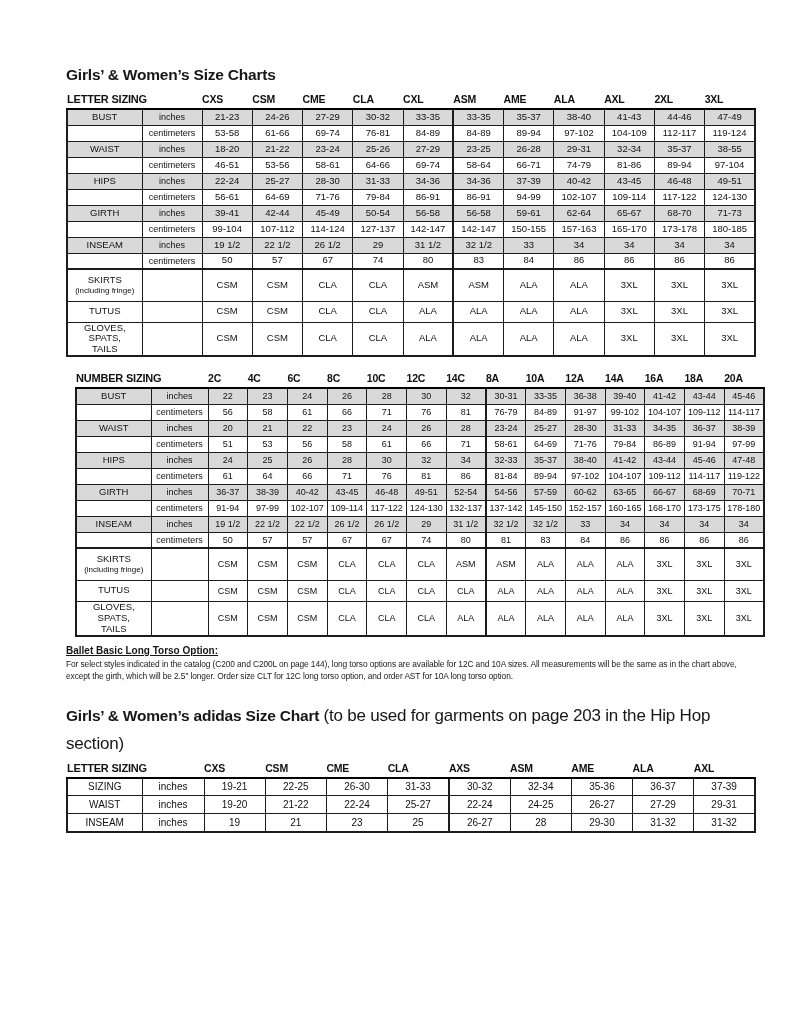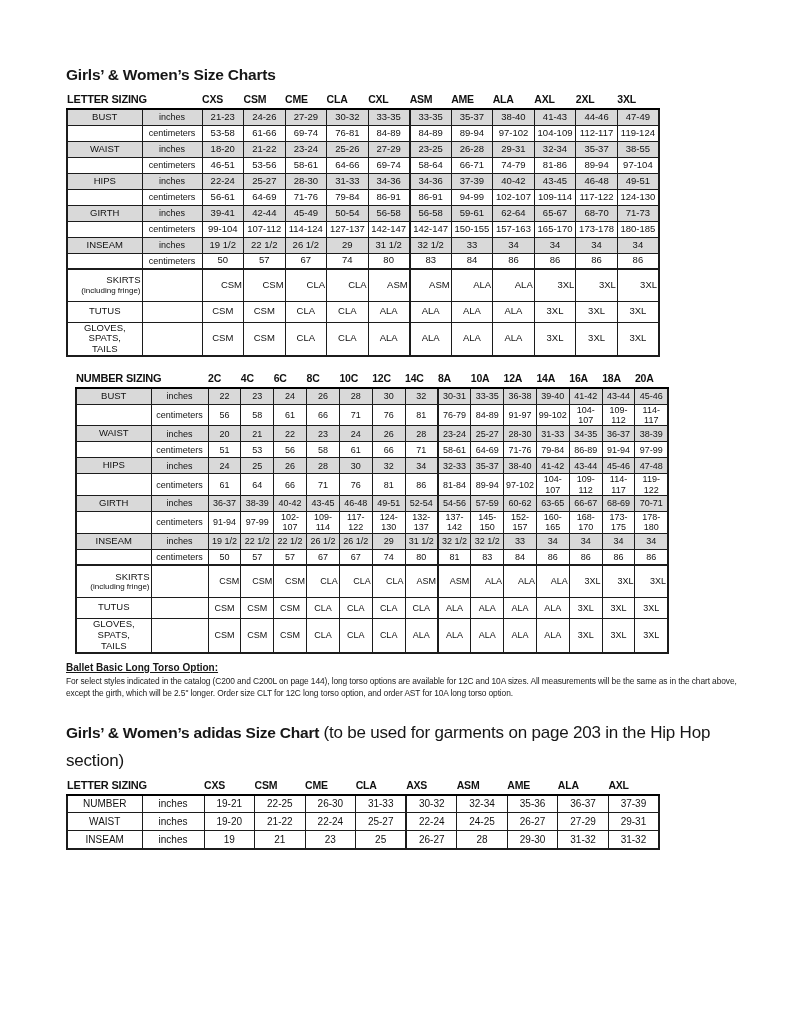--- a/index.html
+++ b/index.html
@@ -14,21 +14,21 @@
 
   h1.chart-title {
     font-size: 15.5px; font-weight: bold; letter-spacing: -0.2px;
     margin-bottom: 7px; color: #161616;
   }
   h2.chart-title2 { margin-top: 17px; margin-bottom: 5px; color: #161616; }
   h2.chart-title2 .main { font-size: 15.5px; font-weight: bold; letter-spacing: -0.2px; }
   h2.chart-title2 .suffix { font-size: 17px; font-weight: normal; letter-spacing: -0.2px; }
 
   table.tbl {
-    border-collapse: collapse; table-layout: fixed; width: 594px;
+    border-collapse: collapse; table-layout: fixed; width: 690px;
     margin-bottom: 0;
   }
   table.tbl.t2 { margin-top: 13px; margin-left: 9px; }
 
   .tbl thead th {
     border: none; border-bottom: 2.5px solid #000;
     font-weight: bold; text-align: left; vertical-align: bottom;
     font-size: 10.5px; padding: 2px 0 3px 0; letter-spacing: -0.2px;
   }
   .tbl thead th.corner { text-align: left; font-size: 11px; }
@@ -45,21 +45,21 @@
   .tbl tbody td.rowlabel { font-size: 9.5px; }
   .tbl tbody td.unitcell { font-size: 9px; }
   .t3 tbody td.rowlabel, .t3 tbody td.unitcell { font-size: 10px; }
 
   .tbl tbody tr.shaded td { background: #d9d9d9; }
 
   .tbl tbody td:first-child { border-left-width: 2px; }
   .tbl tbody td:last-child { border-right-width: 2px; }
   .tbl tbody tr:first-child td { border-top-width: 2px; }
   .tbl tbody tr:last-child td { border-bottom-width: 2.5px; }
-  .tbl tbody tr.group-start td { border-top-width: 2px; text-align: right; }
+  .tbl tbody tr.group-start td { border-top-width: 2px; }
   .tbl tbody td.thick-left { border-left-width: 2.5px; }
 
   .tbl tbody tr.group td { height: 21px; }
   .tbl tbody tr.group.tall td { height: 32px; }
   .label2 { display: block; }
   .label2.small { font-size: 8px; }
 
   .note { margin-top: 8px; }
   .note .note-head {
     font-size: 10px; font-weight: bold; text-decoration: underline;
@@ -614,21 +614,21 @@
           <th>CLA</th>
           <th>AXS</th>
           <th>ASM</th>
           <th>AME</th>
           <th>ALA</th>
           <th>AXL</th>
         </tr>
       </thead>
       <tbody>
         <tr>
-          <td class="rowlabel">NUMBER</td>
+          <td class="rowlabel">SIZING</td>
           <td class="unitcell">inches</td>
           <td>19-21</td>
           <td>22-25</td>
           <td>26-30</td>
           <td>31-33</td>
           <td class="thick-left">30-32</td>
           <td>32-34</td>
           <td>35-36</td>
           <td>36-37</td>
           <td>37-39</td>

